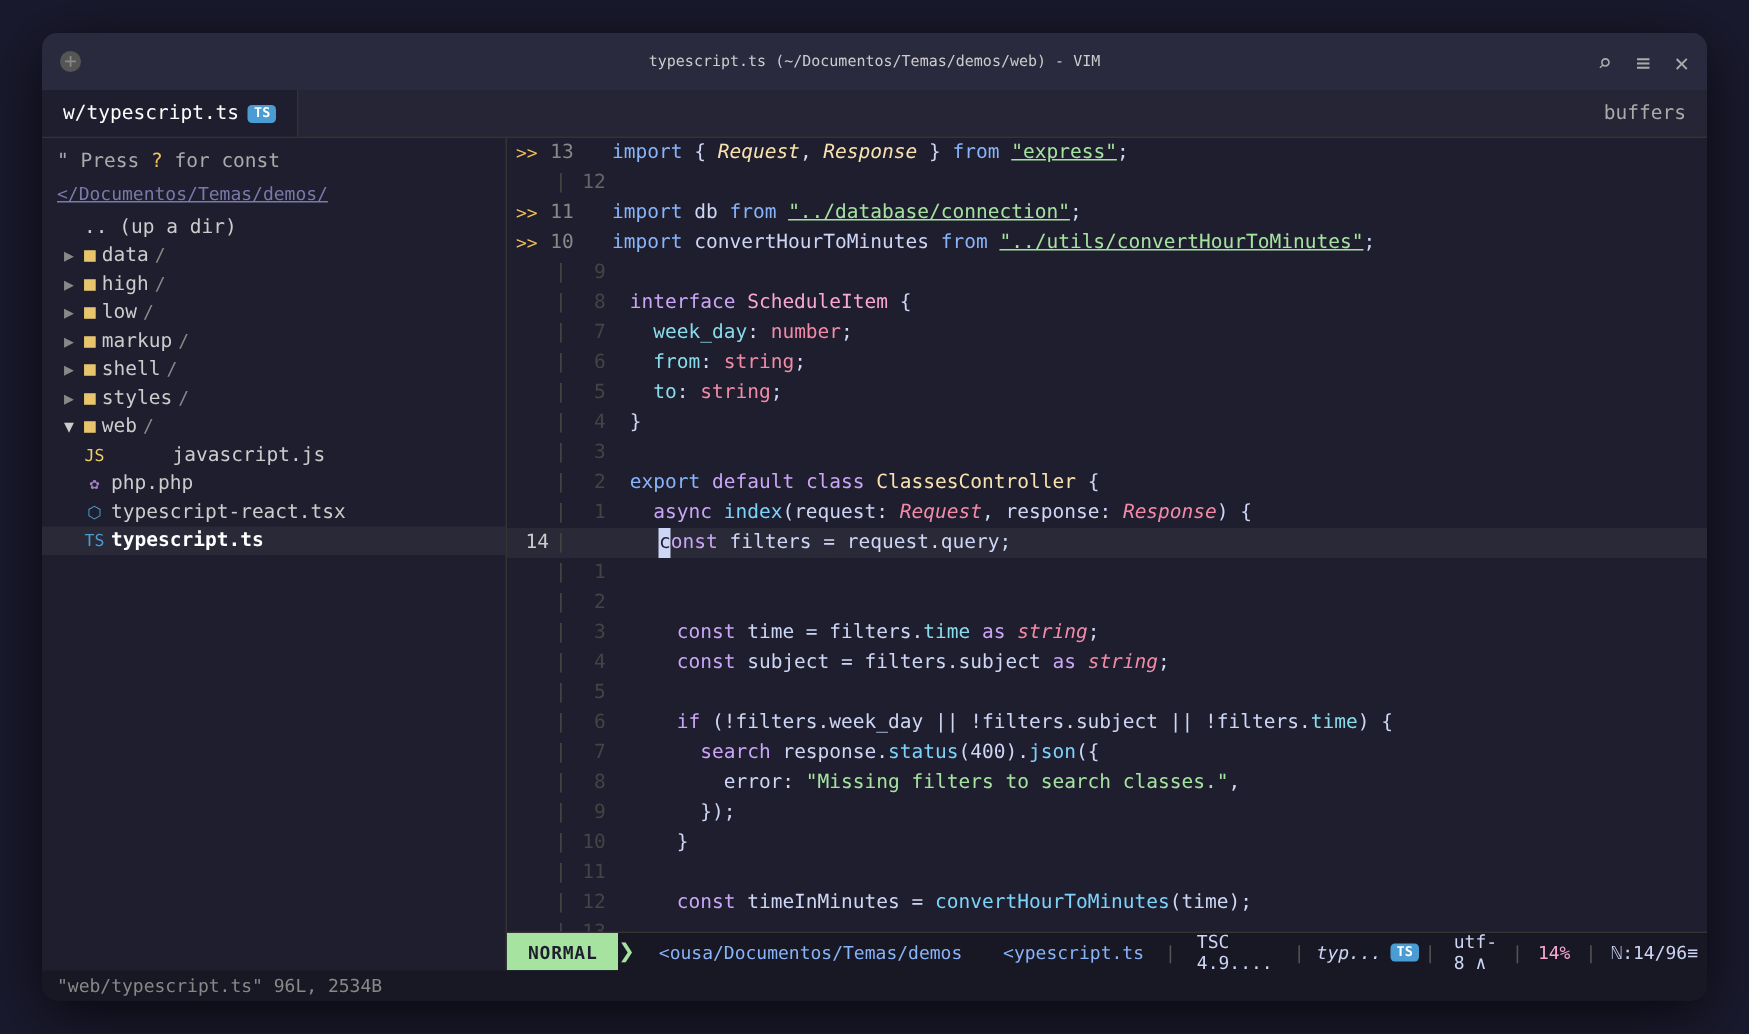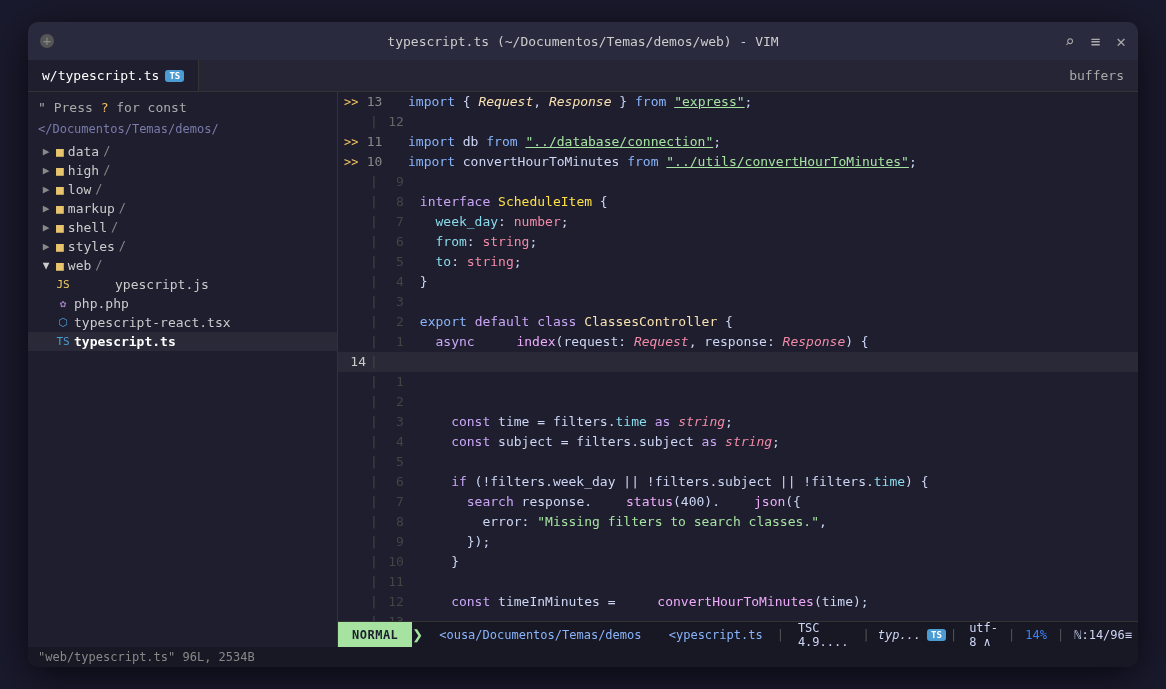--- a/index.html
+++ b/index.html
@@ -36,21 +36,21 @@
       border-radius: 50%;
       margin-right: 6px;
       background: #555;
       cursor: pointer;
     }
     .titlebar-title {
       position: absolute;
       left: 50%;
       transform: translateX(-50%);
       color: #ccc;
-      font-size: 13px;
+      font-size: 10px;
       font-family: monospace;
     }
     .titlebar-right {
       margin-left: auto;
       display: flex;
       gap: 16px;
       align-items: center;
     }
     .titlebar-icon {
       color: #aaa;
@@ -108,20 +108,21 @@
       color: #aaa;
       font-size: 13px;
       padding: 6px 10px 2px 10px;
       line-height: 1.5;
     }
     .sidebar-hint .q { color: #f0c060; }
     .sidebar-path {
       color: #7a7aaa;
       font-size: 12px;
       padding: 2px 10px 6px 10px;
+      text-decoration: underline;
     }
     .dir-parent {
       color: #80c8ff;
       font-size: 13px;
       padding: 3px 10px;
       cursor: pointer;
     }
     .tree-item {
       display: flex;
       align-items: center;
@@ -191,25 +192,25 @@
     .code-content {
       flex: 1;
       padding-left: 8px;
       white-space: pre;
       font-size: 13px;
       overflow: hidden;
     }
     
     .kw { color: #cba6f7; } 
     .kw2 { color: #89b4fa; } 
-    .fn { color: #f0abfc; margin-left: 34px; } 
+    .fn { color: #7dd3fc; } 
     .cls { color: #f9e2af; } 
     .str { color: #a6e3a1; } 
     .type { color: #f38ba8; margin-top: 16px; } 
-    .iface { color: #fde047; }
+    .iface { color: #f9a8d4; }
     .prop { color: #89dceb; text-align: center; }
     .italic { font-style: italic; }
     .underline { text-decoration: underline; }
     .cursor-block {
       background: #cdd6f4;
       color: #1e1e2e;
       display: inline-block;
     }
     .statusbar {
       background: #181825;
@@ -260,21 +261,21 @@
       border-radius: 3px;
       margin-left: 2px;
       font-weight: bold;
     }
     .status-encoding {
       padding: 0 8px;
       color: #cdd6f4;
     }
     .status-percent {
       padding: 0 8px;
-      color: #3b82f6;
+      color: #f9a8d4;
       text-align: right;
     }
     .status-pos {
       padding: 0 8px;
       color: #cdd6f4;
     }
     .bottom-bar {
       background: #181825;
       height: 20px;
       display: flex;
@@ -310,20 +311,24 @@
     <div class="buffers-btn">buffers</div>
   </div>
 
   <div class="main-area">
 
     <div class="sidebar">
       <div class="sidebar-hint">
         <span>" Press </span><span class="q">?</span><span> for const</span>
       </div>
       <div class="sidebar-path">&lt;/Documentos/Temas/demos/</div>
+      <div class="dir-parent tree-item">
+        <span class="arrow"></span>
+        <span>.. (up a dir)</span>
+      </div>
 
       <div class="tree-item">
         <span class="arrow">▶</span>
         <span class="folder-icon">■</span>
         <span class="item-name"> data</span>
           <span style="color:#888;font-size:12px;">/</span>
       </div>
 
       <div class="tree-item">
         <span class="arrow">▶</span>
@@ -362,21 +367,21 @@
 
       <div class="tree-item open">
         <span class="arrow">▼</span>
         <span class="folder-icon">■</span>
         <span class="item-name"> web</span>
           <span style="color:#888;font-size:12px;">/</span>
       </div>
 
       <div class="tree-item" style="padding-left:28px;gap:45px;">
         <span class="file-icon js-icon">JS</span>
-        <span class="item-name"> ypescript.js</span>
+        <span class="item-name"> javascript.js</span>
       </div>
       <div class="tree-item" style="padding-left:28px;">
         <span class="file-icon php-icon">✿</span>
         <span class="item-name"> php.php</span>
       </div>
       <div class="tree-item" style="padding-left:28px;">
         <span class="file-icon tsx-icon">⬡</span>
         <span class="item-name"> typescript-react.tsx</span>
       </div>
       <div class="tree-item" style="padding-left:28px; background: rgba(255,255,255,0.05);">
@@ -501,20 +506,21 @@
               <span class="abs-num" style="color:#444">1</span>
             </div>
             <div class="code-content">  <span class="kw">async</span> <span class="fn">index</span>(request: <span class="type italic">Request</span>, response: <span class="type italic">Response</span>) {</div>
           </div>
 
           <div class="code-line" style="background:rgba(255,255,255,0.05);align-items:center;">
             <div class="gutter">
               <span class="rel-num" style="color:#ccc">14</span>
               <span class="bar" style="margin:0 4px; color:#444;">|</span>
             </div>
+            <div class="code-content">    <span class="cursor-block">c</span><span class="kw">onst</span> filters = request.query;</div>
           </div>
 
           <div class="code-line">
             <div class="gutter">
               <span class="rel-num" style="color:#555">&nbsp;&nbsp;</span>
               <span class="bar">|</span>
               <span class="abs-num" style="color:#444">1</span>
             </div>
             <div class="code-content">&nbsp;</div>
           </div>

